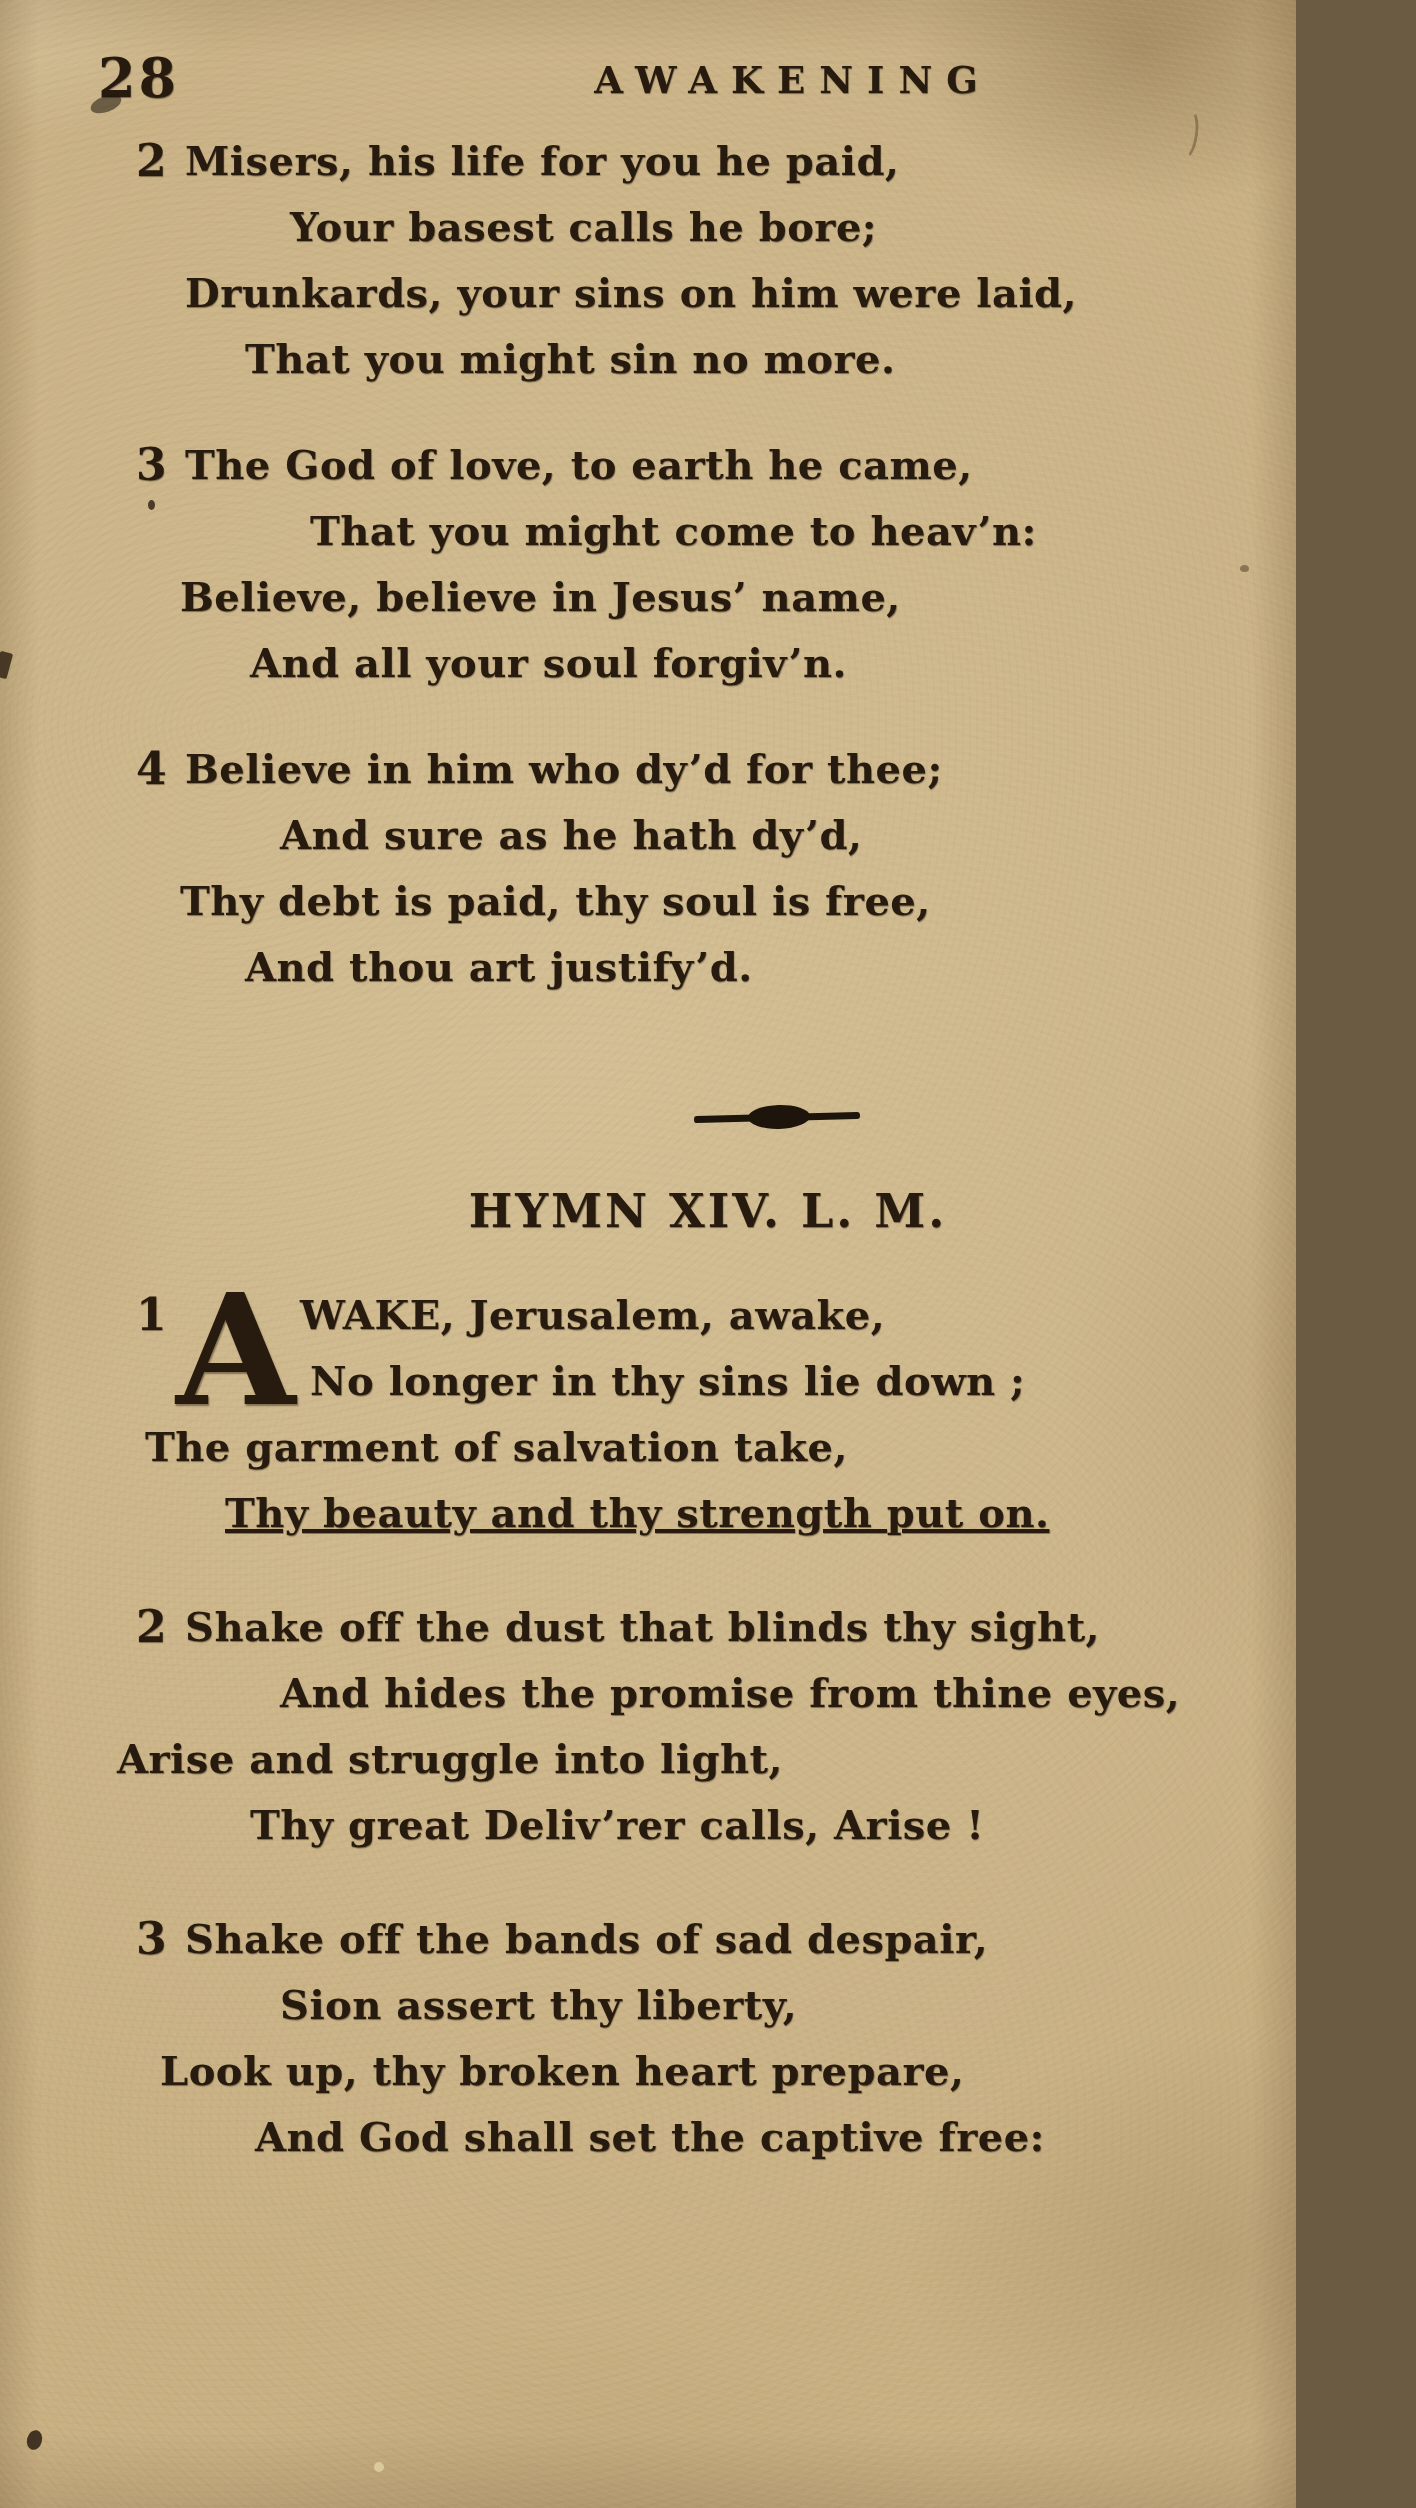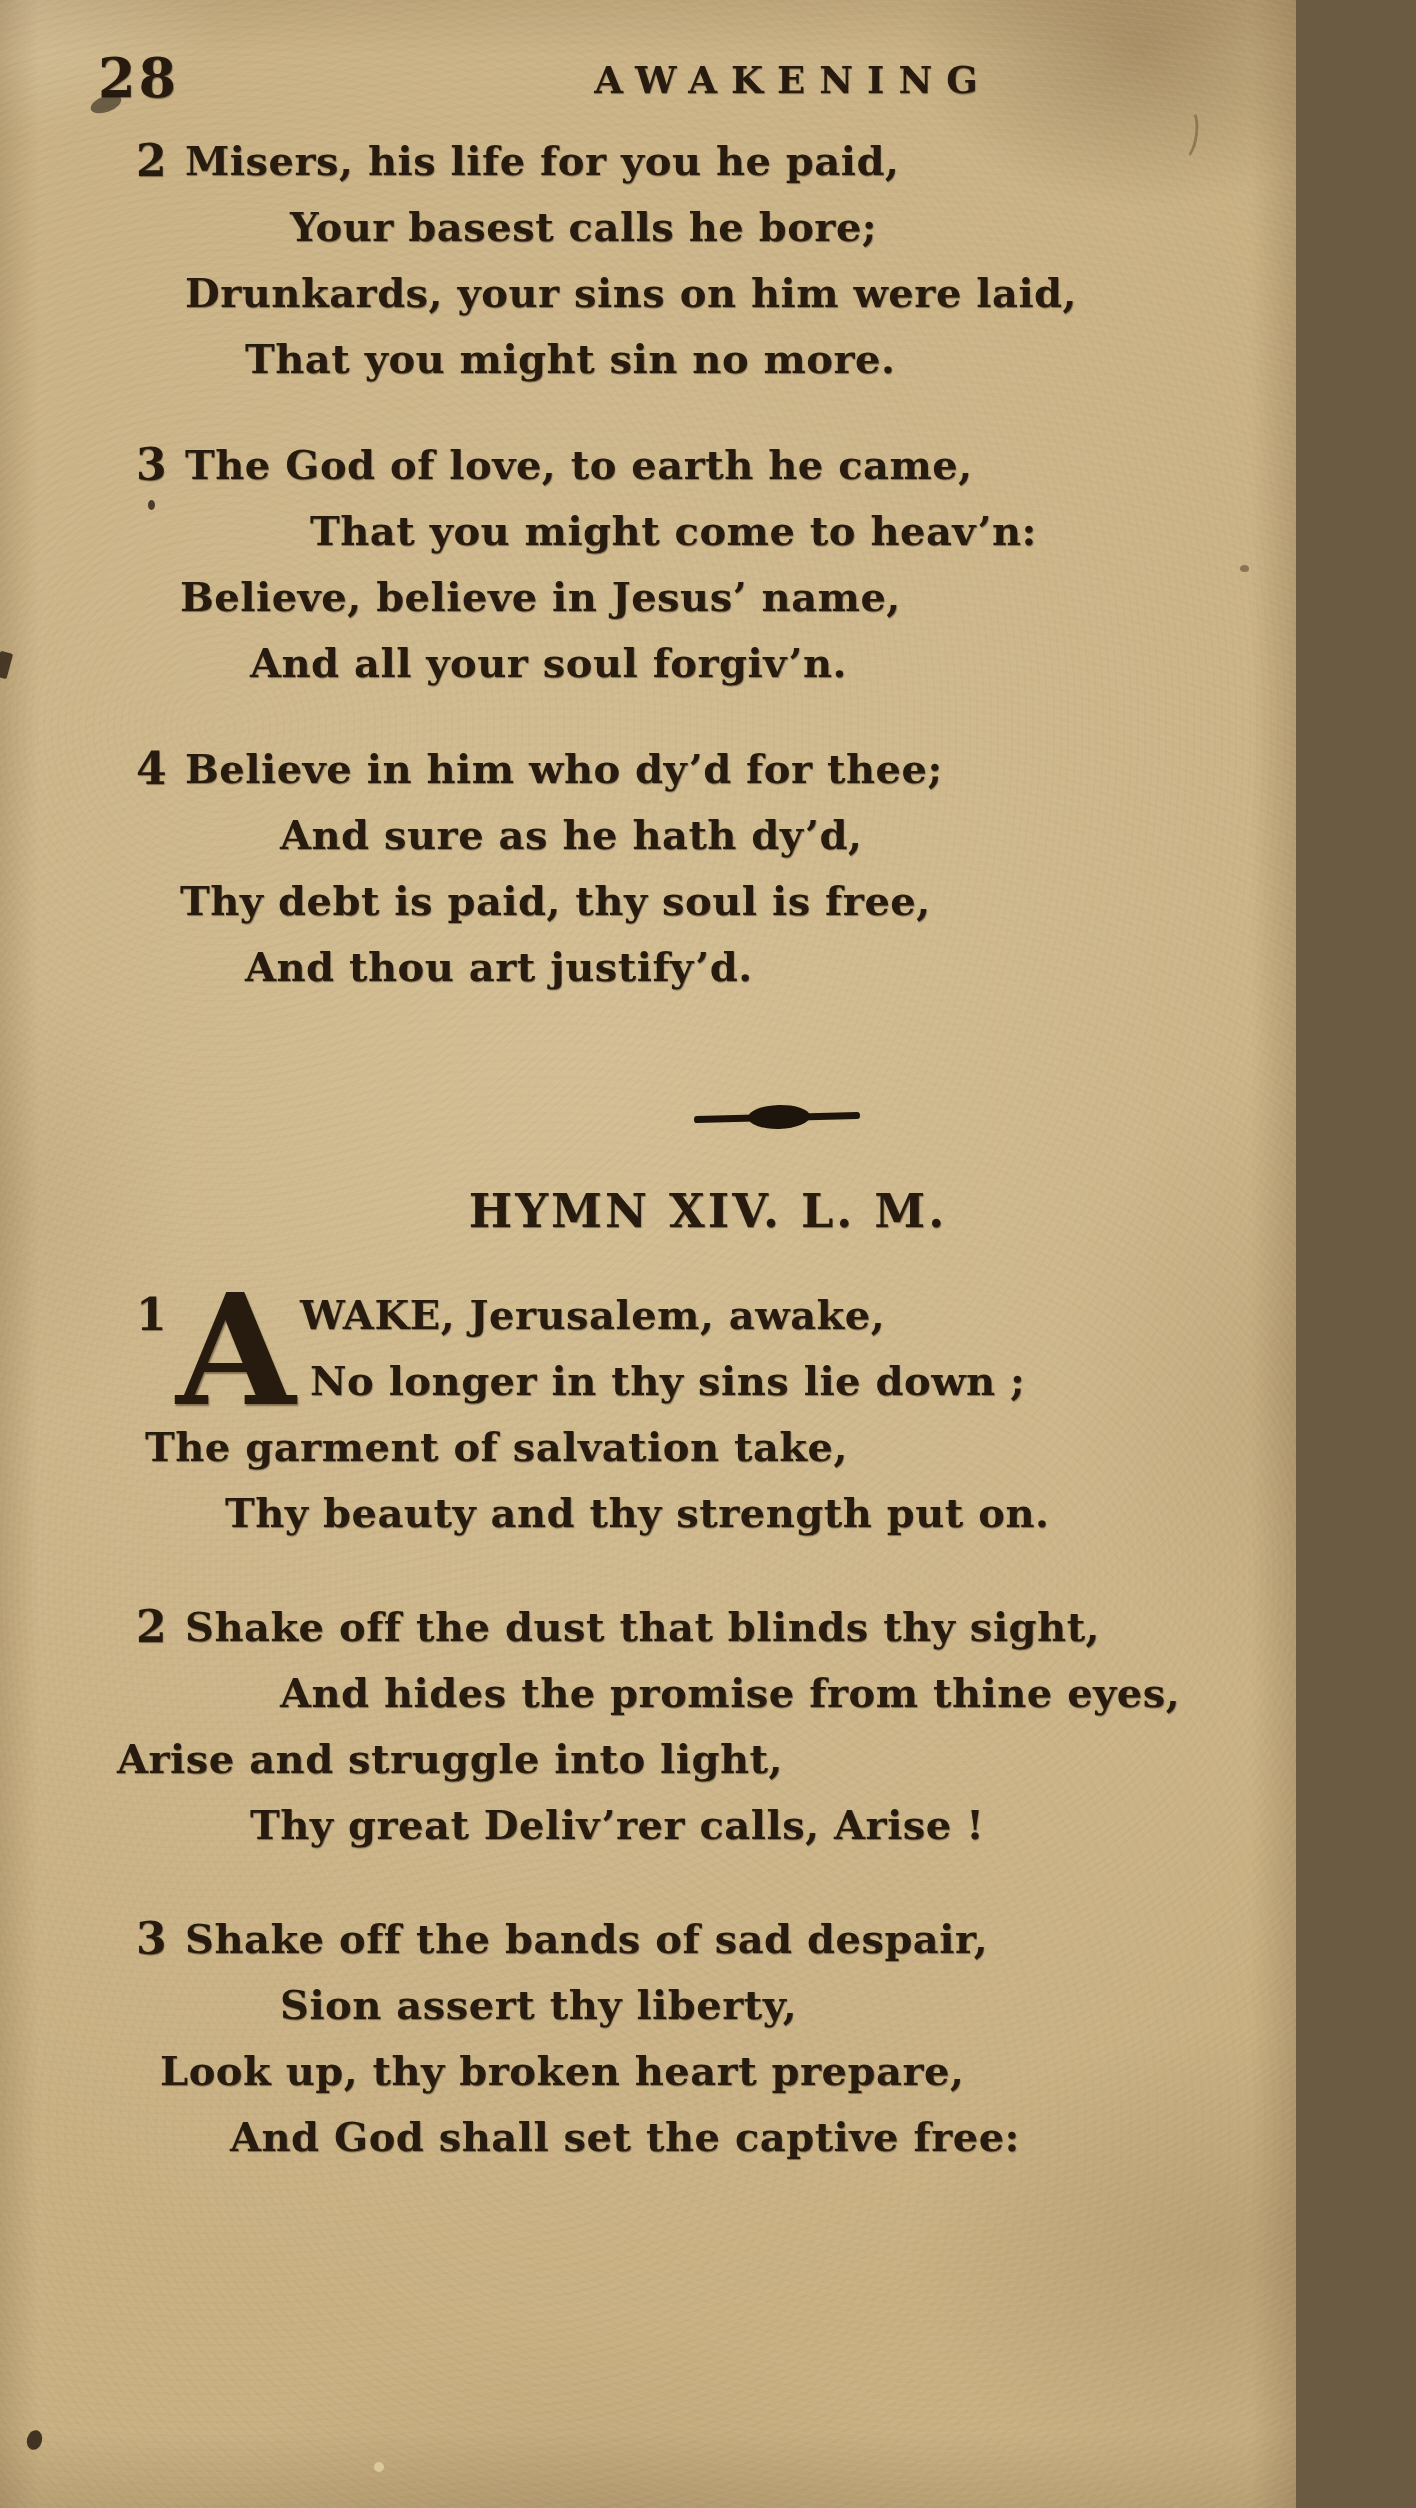--- a/index.html
+++ b/index.html
@@ -121,35 +121,35 @@
 
     <h2 class="hymn-heading">HYMN XIV. L. M.</h2>
 
     <div id="hymn14" class="hymn-verses">
         <div class="verse">
           <span class="vnum">1</span>
           <span class="dropcap">A</span>
           <div class="vline" style="padding-left: 300px;">WAKE, Jerusalem, awake,</div>
           <div class="vline" style="padding-left: 310px;">No longer in thy sins lie down ;</div>
           <div class="vline" style="padding-left: 145px;">The garment of salvation take,</div>
-          <div class="vline" style="padding-left: 225px;">Thy beauty and thy strength put on.</div>
+          <div class="vline" style="padding-left: 225px; text-decoration: underline;">Thy beauty and thy strength put on.</div>
         </div>
         <div class="verse">
           <span class="vnum">2</span>
           <div class="vline" style="padding-left: 185px;">Shake off the dust that blinds thy sight,</div>
           <div class="vline" style="padding-left: 280px;">And hides the promise from thine eyes,</div>
           <div class="vline" style="padding-left: 117px;">Arise and struggle into light,</div>
           <div class="vline" style="padding-left: 250px;">Thy great Deliv’rer calls, Arise !</div>
         </div>
         <div class="verse">
           <span class="vnum">3</span>
           <div class="vline" style="padding-left: 185px;">Shake off the bands of sad despair,</div>
           <div class="vline" style="padding-left: 280px;">Sion assert thy liberty,</div>
           <div class="vline" style="padding-left: 160px;">Look up, thy broken heart prepare,</div>
-          <div class="vline" style="padding-left: 230px;">And God shall set the captive free:</div>
+          <div class="vline" style="padding-left: 230px; margin-left: 25px;">And God shall set the captive free:</div>
         </div>
       </div>
   </div>
 <div class="mark" style="left: 90px; top: 96px; width: 32px; height: 16px; opacity: 0.55; transform: rotate(-20deg); background: rgb(30, 21, 12); border-radius: 50%;"></div>
     <div class="mark" style="left: 1176px; top: 108px; width: 16px; height: 46px; opacity: 0.55; transform: rotate(8deg); border-width: 3px; border-style: solid; border-color: transparent rgb(107, 84, 58) transparent transparent; border-image: initial; border-radius: 50%;"></div>
     <div class="mark" style="left: 1310px; top: 88px; width: 30px; height: 5px; opacity: 0.6; transform: rotate(-8deg); background: rgb(58, 44, 26); border-radius: 2px;"></div>
     <div class="mark" style="left: 148px; top: 500px; width: 7px; height: 10px; opacity: 0.8; transform: rotate(0deg); background: rgb(42, 30, 18); border-radius: 50%;"></div>
     <div class="mark" style="left: 1352px; top: 498px; width: 26px; height: 5px; opacity: 0.5; transform: rotate(-4deg); background: rgb(74, 56, 38); border-radius: 2px;"></div>
     <div class="mark" style="left: 1240px; top: 565px; width: 9px; height: 7px; opacity: 0.5; transform: rotate(0deg); background: rgb(74, 56, 38); border-radius: 50%;"></div>
     <div class="mark" style="left: -3px; top: 652px; width: 13px; height: 26px; opacity: 0.8; transform: rotate(15deg); background: rgb(42, 30, 18); border-radius: 2px;"></div>

